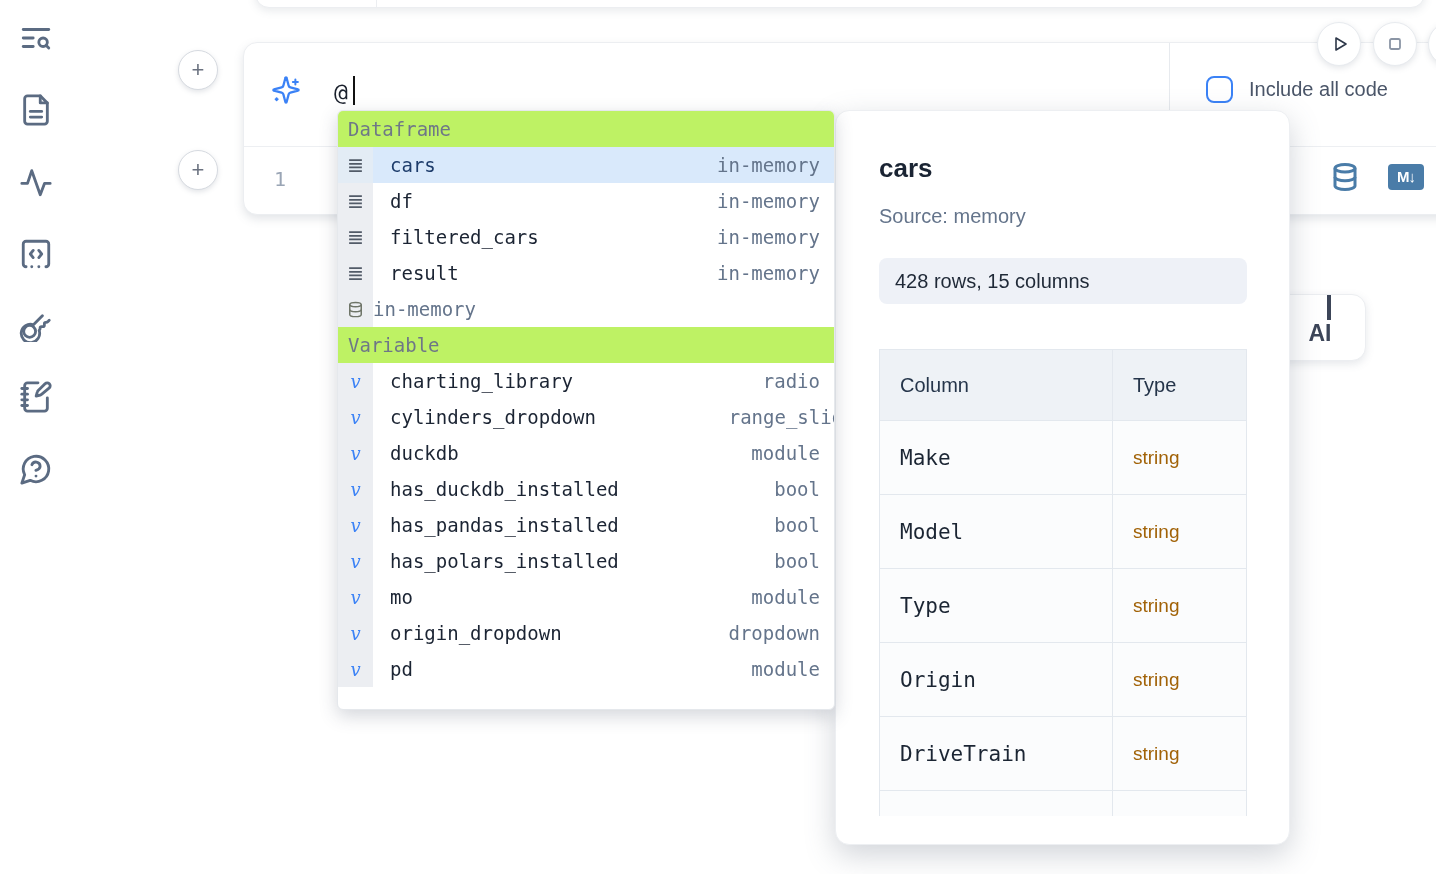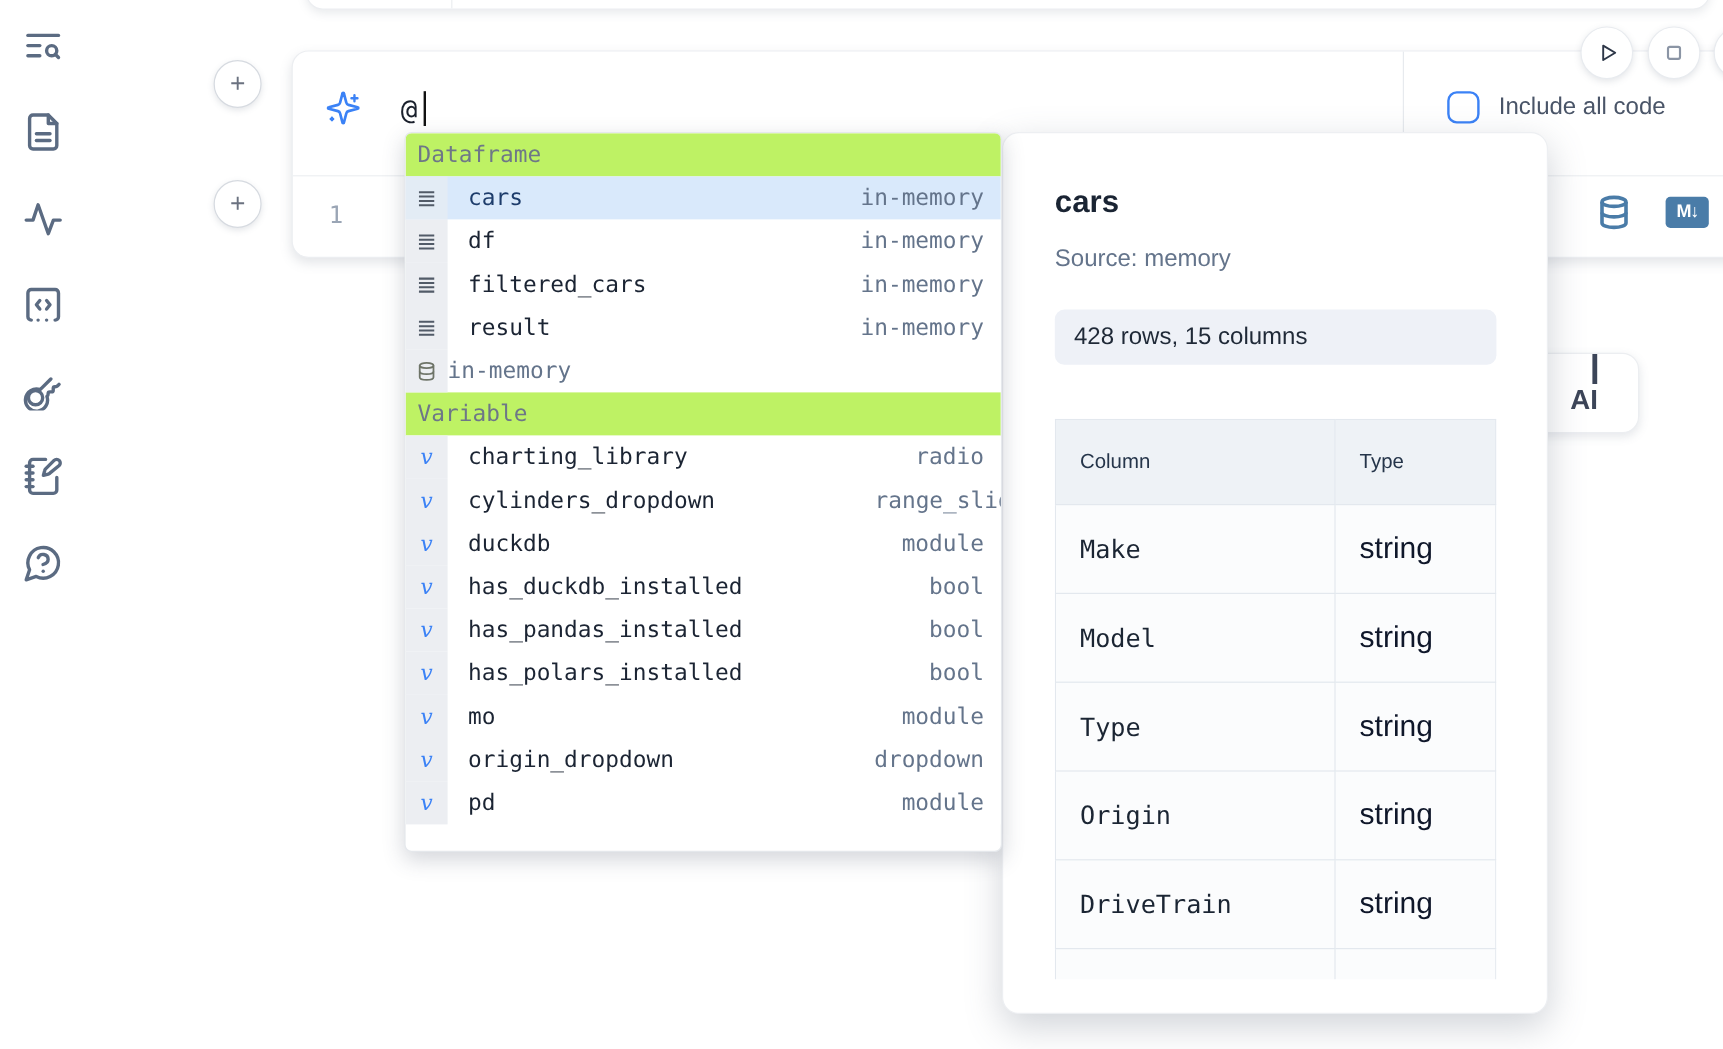--- a/index.html
+++ b/index.html
@@ -80,26 +80,26 @@
     background:#fff; border:1px solid #edeff2; border-radius:14px;
     box-shadow:0 10px 30px rgba(90,100,120,.28); z-index:9; overflow:hidden; }
   .pv-title { position:absolute; left:43px; top:42px; font-size:26px; font-weight:bold; color:#1a2433; }
   .pv-source { position:absolute; left:43px; top:94px; font-size:20px; color:#64748b; }
   .pv-pill { position:absolute; left:43px; top:147px; width:368px; height:46px;
     background:#eef1f7; border-radius:8px; font-size:20px; color:#1f2937;
     line-height:46px; padding-left:16px; }
   .pv-tablewrap { position:absolute; left:43px; top:238px; width:368px; height:467px; overflow:hidden; }
   .pv-table { border-collapse:collapse; width:368px; }
   .pv-table th, .pv-table td { border:1px solid #e3e8ee; text-align:left; }
-  .pv-table th { background:#eef2f6; color:#25354a; font-size:17px; font-weight:normal;
+  .pv-table th { background:#eef2f6; color:#25354a; font-size:20px; font-weight:normal;
     height:71px; padding-left:20px; }
   .pv-table th:first-child { width:233px; }
   .pv-table td { height:74px; padding-left:20px; background:#fbfcfd; }
   .td-name { font-family:"DejaVu Sans Mono", monospace; font-size:21px; color:#1b2533; }
-  .td-type { font-size:25px; color:#0f172a; }
+  .td-type { font-size:19px; color:#a16207; }
 </style>
 </head>
 <body>
 
 <div class="prev-cell">
   <div class="prev-divider"></div>
 </div>
 
 <div class="sidebar">
   <div class="sb-icon" style="top:21px">

